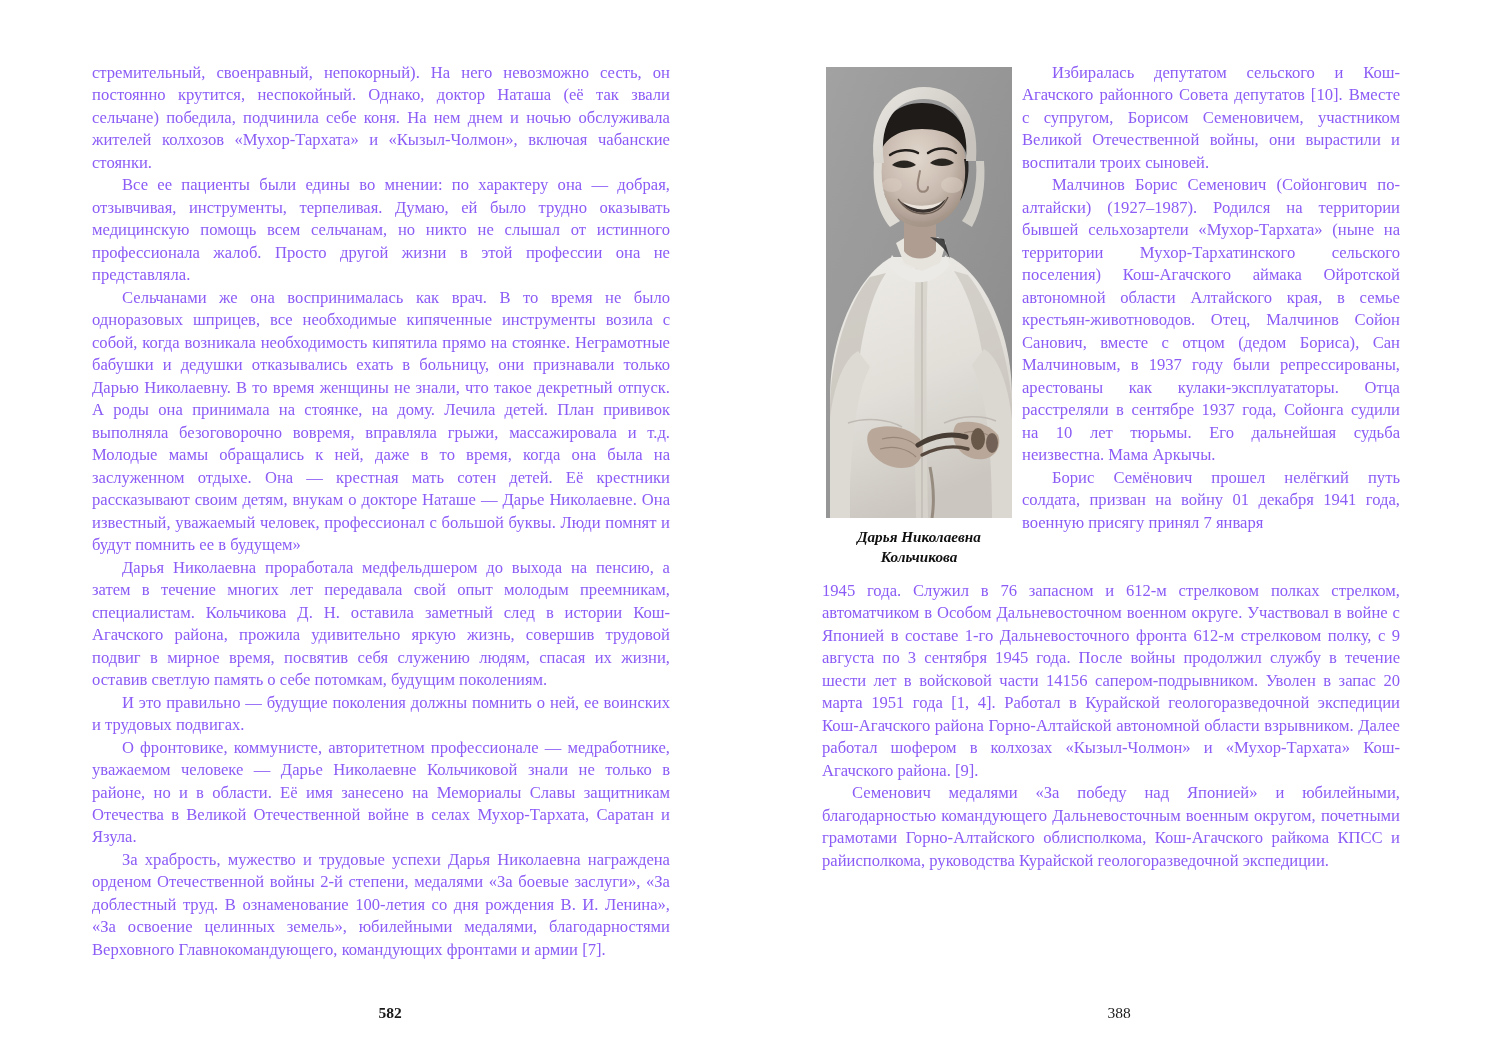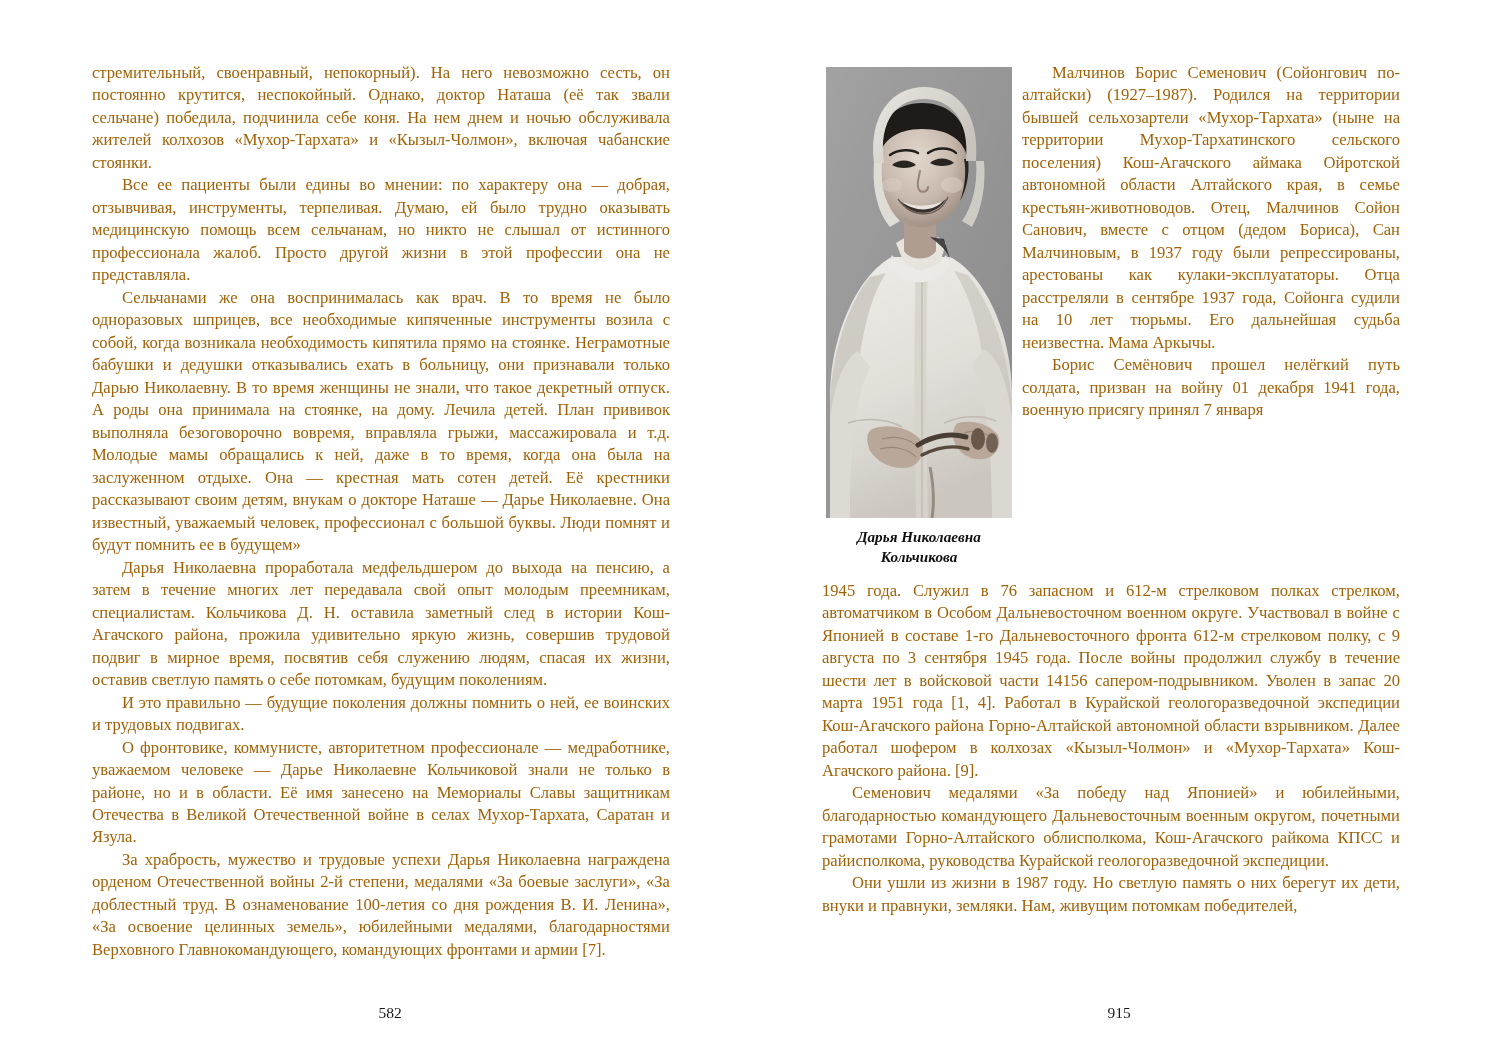--- a/index.html
+++ b/index.html
@@ -31,21 +31,21 @@
   .page-left  { left: 0px;   width: 746px; }
   .page-right { left: 746px; width: 746px; }
 
   .textblock {
     position: absolute;
     font-size: 16.6px;
     line-height: 1.355;
     text-align: justify;
     text-justify: inter-word;
     hyphens: manual;
-    color: #a16207;
+    color: #8b5cf6;
   }
 
   
   .col-left {
     left: 92px;
     top: 62px;
     width: 578px;
   }
 
   
@@ -94,21 +94,21 @@
   p.para { margin: 0; }
 
   .folio {
     position: absolute;
     bottom: 36px;
     font-size: 15.5px;
     color: #1a1a1a;
     text-align: center;
     width: 80px;
   }
-  .folio-left  { left: 350px; }
+  .folio-left  { left: 350px; font-weight: bold; }
   .folio-right { left: 1079px; }
 </style>
 </head>
 <body>
 
 <div id="spread">
 
   <div class="page page-left">
 
     <div class="textblock col-left">
@@ -217,25 +217,25 @@
         <rect x="0" y="0" width="186" height="451" fill="#000" opacity="0.03"></rect>
       </svg>
     </div>
     <div class="photo-caption">
       <div>Дарья Николаевна</div>
       <div>Кольчикова</div>
     </div>
   </div>
 
   <div class="textblock col-right-top">
+    <p class="para indent">Избиралась депутатом сельского и Кош-Агачского районного Совета депутатов [10]. Вместе с супругом, Борисом Семеновичем, участником Великой Отечественной войны, они вырастили и воспитали троих сыновей.</p>
     <p class="para indent">Малчинов Борис Семенович (Сойонгович по-алтайски) (1927–1987). Родился на территории бывшей сельхозартели «Мухор-Тархата» (ныне на территории Мухор-Тархатинского сельского поселения) Кош-Агачского аймака Ойротской автономной области Алтайского края, в семье крестьян-животноводов. Отец, Малчинов Сойон Санович, вместе с отцом (дедом Бориса), Сан Малчиновым, в 1937 году были репрессированы, арестованы как кулаки-эксплуататоры. Отца расстреляли в сентябре 1937 года, Сойонга судили на 10 лет тюрьмы. Его дальнейшая судьба неизвестна. Мама Аркычы.</p>
     <p class="para indent">Борис Семёнович прошел нелёгкий путь солдата, призван на войну 01 декабря 1941 года, военную присягу принял 7 января</p>
   </div>
 
   <div class="textblock col-right-full">
     <p class="para noindent">1945 года. Служил в 76 запасном и 612-м стрелковом полках стрелком, автоматчиком в Особом Дальневосточном военном округе. Участвовал в войне с Японией в составе 1-го Дальневосточного фронта 612-м стрелковом полку, с 9 августа по 3 сентября 1945 года. После войны продолжил службу в течение шести лет в войсковой части 14156 сапером-подрывником. Уволен в запас 20 марта 1951 года [1, 4]. Работал в Курайской геологоразведочной экспедиции Кош-Агачского района Горно-Алтайской автономной области взрывником. Далее работал шофером в колхозах «Кызыл-Чолмон» и «Мухор-Тархата» Кош-Агачского района. [9].</p>
     <p class="para indent">Семенович медалями «За победу над Японией» и юбилейными, благодарностью командующего Дальневосточным военным округом, почетными грамотами Горно-Алтайского облисполкома, Кош-Агачского райкома КПСС и райисполкома, руководства Курайской геологоразведочной экспедиции.</p>
-    <p class="para indent">Они ушли из жизни в 1987 году. Но светлую память о них берегут их дети, внуки и правнуки, земляки. Нам, живущим потомкам победителей,</p>
-  </div>
-
-  <div class="folio folio-right">915</div>
+  </div>
+
+  <div class="folio folio-right">388</div>
 
 </div>
 
 </body></html>

